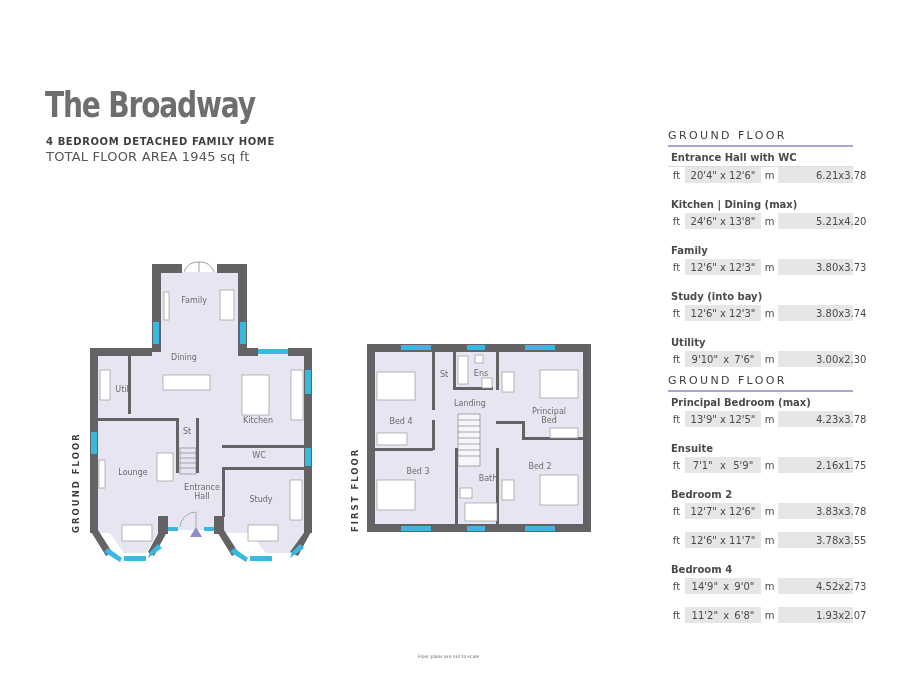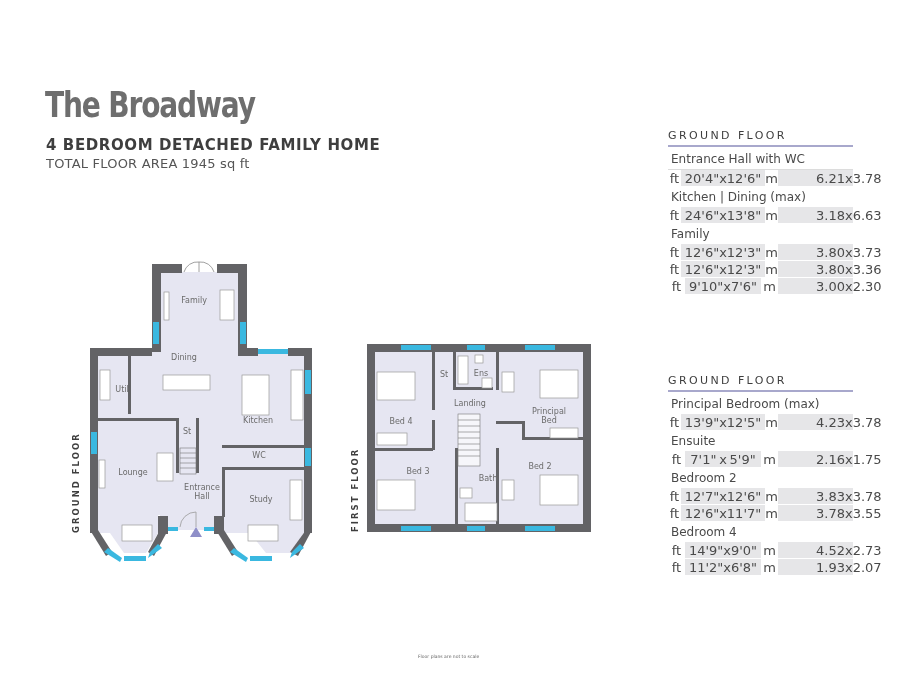--- a/index.html
+++ b/index.html
@@ -1,29 +1,29 @@
 <!DOCTYPE html>
 <html><head>
 <meta charset="utf-8">
 <style>
   html, body { margin:0; padding:0; background:#ffffff; }
   body { width:900px; height:675px; position:relative; overflow:hidden; font-family:"DejaVu Sans", sans-serif; color:#4a4a4a; }
   .title { position:absolute; left:45px; top:84px; font-family:"DejaVu Sans", sans-serif; font-size:36px; font-weight:bold; color:#6e6e6e; letter-spacing:-1.5px; transform:scaleX(0.78); transform-origin:left top; }
-  .subtitle { position:absolute; left:46px; top:136px; font-size:15px; font-weight:bold; color:#3e3e3e; letter-spacing:0.6px; }
-  .area { position:absolute; left:46px; top:156px; font-size:13px; color:#555; letter-spacing:0.2px; }
+  .subtitle { position:absolute; left:46px; top:136px; font-size:10px; font-weight:bold; color:#3e3e3e; letter-spacing:0.6px; }
+  .area { position:absolute; left:46px; top:149px; font-size:13px; color:#555; letter-spacing:0.2px; }
   .plans { position:absolute; left:0; top:0; }
   .floor-label { position:absolute; font-size:8.5px; font-weight:bold; letter-spacing:2px; color:#3e3e3e; transform:rotate(-90deg); transform-origin:left top; white-space:nowrap; }
   .note { position:absolute; left:418px; top:654px; font-size:4.5px; color:#666; }
 
   .spec { position:absolute; left:668px; width:185px; font-family:"DejaVu Sans", sans-serif; }
   .spec-head { font-size:11px; letter-spacing:2.4px; color:#3e3e3e; padding-bottom:3px; border-bottom:2.5px solid #a8a8cc; margin-bottom:2px; }
   .spec-head b { font-weight:normal; }
-  .room { font-size:12px; color:#4a4a4a; padding:3px 0 3px 3px; }
+  .room { font-size:10px; color:#4a4a4a; padding:3px 0 3px 3px;font-weight:bold; }
   .room.sep { border-bottom:1px solid #dcdcdc; }
-  .dims { display:flex; align-items:center; font-size:13px; color:#4a4a4a; height:16px; margin-bottom:1px; }
+  .dims { display:flex; align-items:center; font-size:10px; color:#4a4a4a; height:16px; margin-bottom:13px; }
   .dims .u { width:20px; text-align:center; }
   .dims .box { background:#e6e6e8; height:16px; display:flex; align-items:center; justify-content:space-around; padding:0 4px; box-sizing:border-box; }
   .dims .ft { width:88px; }
   .dims .mu { width:20px; text-align:center; }
   .dims .m { width:75px;padding-left:38px; }
 </style>
 </head>
 <body>
 
 <div class="title">The Broadway</div>
@@ -214,57 +214,59 @@
   <div class="room">Kitchen | Dining (max)</div>
   <div class="dims">
     <span class="u">ft</span>
     <span class="box ft">
         <span>24'6"</span>
         <span>x</span>
         <span>13'8"</span>
       </span>
     <span class="mu">m</span>
     <span class="box m">
-        <span>3.18</span>
-        <span>x</span>
-        <span>6.63</span>
+        <span>5.21</span>
+        <span>x</span>
+        <span>4.20</span>
       </span>
   </div>
 
   <div class="room">Family</div>
   <div class="dims">
     <span class="u">ft</span>
     <span class="box ft">
         <span>12'6"</span>
         <span>x</span>
         <span>12'3"</span>
       </span>
     <span class="mu">m</span>
     <span class="box m">
         <span>3.80</span>
         <span>x</span>
         <span>3.73</span>
       </span>
   </div>
 
+  <div class="room">Study (into bay)</div>
   <div class="dims">
     <span class="u">ft</span>
     <span class="box ft">
         <span>12'6"</span>
         <span>x</span>
         <span>12'3"</span>
       </span>
     <span class="mu">m</span>
     <span class="box m">
         <span>3.80</span>
         <span>x</span>
-        <span>3.36</span>
-      </span>
-  </div>
-
+        <span>3.74</span>
+      </span>
+  </div>
+
+  <div class="room">Utility</div>
   <div class="dims">
     <span class="u">ft</span>
     <span class="box ft">
         <span>9'10"</span>
         <span>x</span>
         <span>7'6"</span>
       </span>
     <span class="mu">m</span>
     <span class="box m">
         <span>3.00</span>

